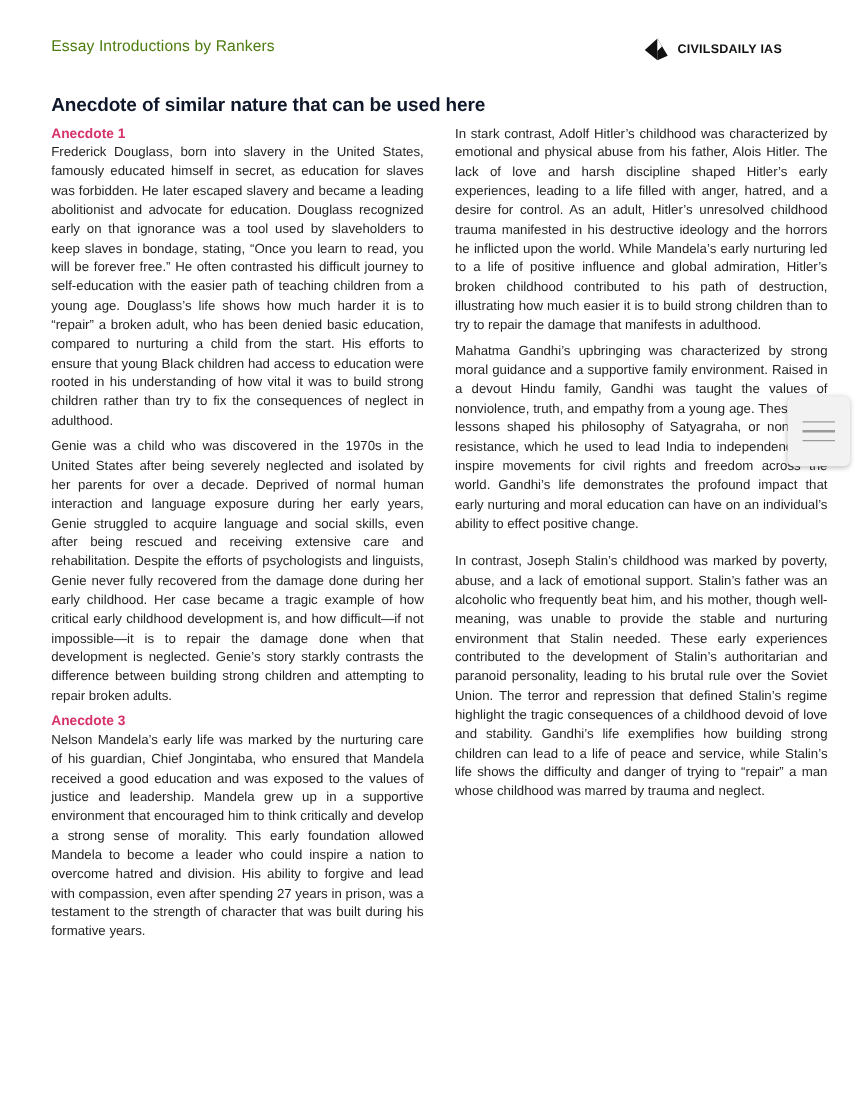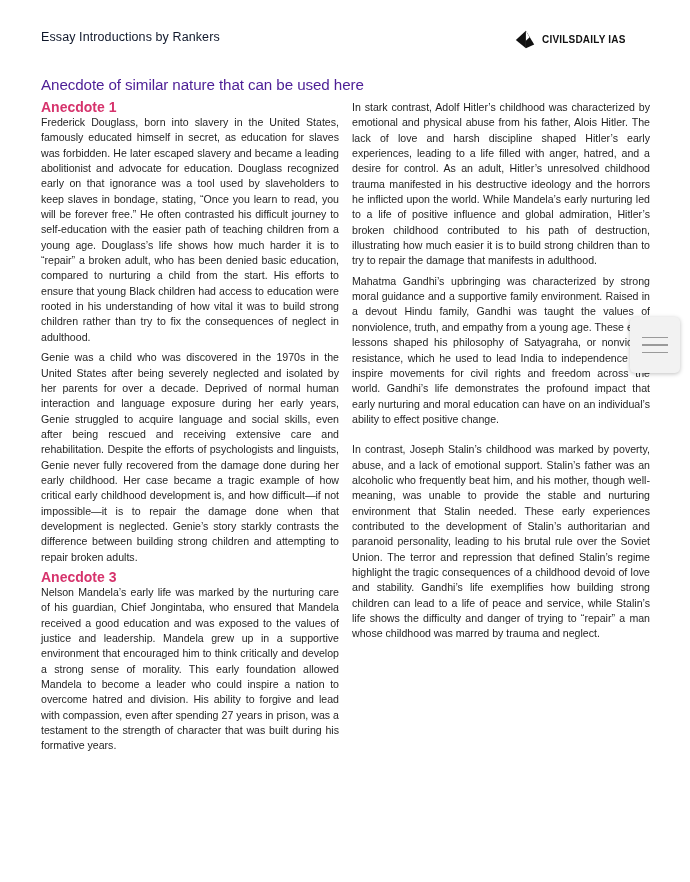--- a/index.html
+++ b/index.html
@@ -1,29 +1,29 @@
 <!DOCTYPE html>
 <html><head>
 <meta charset="utf-8">
 <style>
   html, body { margin: 0; padding: 0; background: #ffffff; }
   body { width: 690px; height: 882px; position: relative; overflow: hidden;
          font-family: "Liberation Sans", sans-serif; color: #1a1a1a; }
-  .header-left { position: absolute; left: 41px; top: 30px; font-size: 12.5px; color: #0f172a;
+  .header-left { position: absolute; left: 41px; top: 30px; font-size: 12.5px; color: #4d7c0f;
                  letter-spacing: 0.1px; }
   .logo { position: absolute; left: 514px; top: 28px; display: flex; align-items: center; }
   .logo svg { width: 22px; height: 22px; margin-right: 6px; }
   .logo-text { font-weight: bold; font-size: 10px; letter-spacing: 0.2px; color: #111; }
-  .title { position: absolute; left: 41px; top: 76px; font-size: 15.2px; font-weight: normal; color: #4c1d95;
+  .title { position: absolute; left: 41px; top: 76px; font-size: 15.2px; font-weight: bold; color: #0f172a;
            letter-spacing: -0.1px; }
   .col { position: absolute; top: 100px; width: 298px; font-size: 10.6px; line-height: 15.35px;
          text-align: justify; color: #1f1f1f; }
   .col.left { left: 41px; }
-  .col.right { left: 352px; }
-  .heading { color: #d6336c; font-weight: bold; font-size: 14px; line-height: 15px; margin: 0; }
+  .col.right { left: 364px; }
+  .heading { color: #d6336c; font-weight: bold; font-size: 11px; line-height: 15px; margin: 0; }
   .para { margin: 0; hyphens: auto; }
   .gap-sm { height: 5px; }
   .gap-lg { height: 15px; }
   .fab { position: absolute; left: 630px; top: 317px; width: 50px; height: 56px; background: #f2f2f2;
          border-radius: 5px; box-shadow: 0 1px 4px rgba(0,0,0,0.25); display: flex; flex-direction: column;
          justify-content: center; align-items: center; gap: 6px; }
   .fab span { display: block; width: 26px; height: 1.5px; background: #9a9a9a; }
 </style>
 </head>
 <body>

